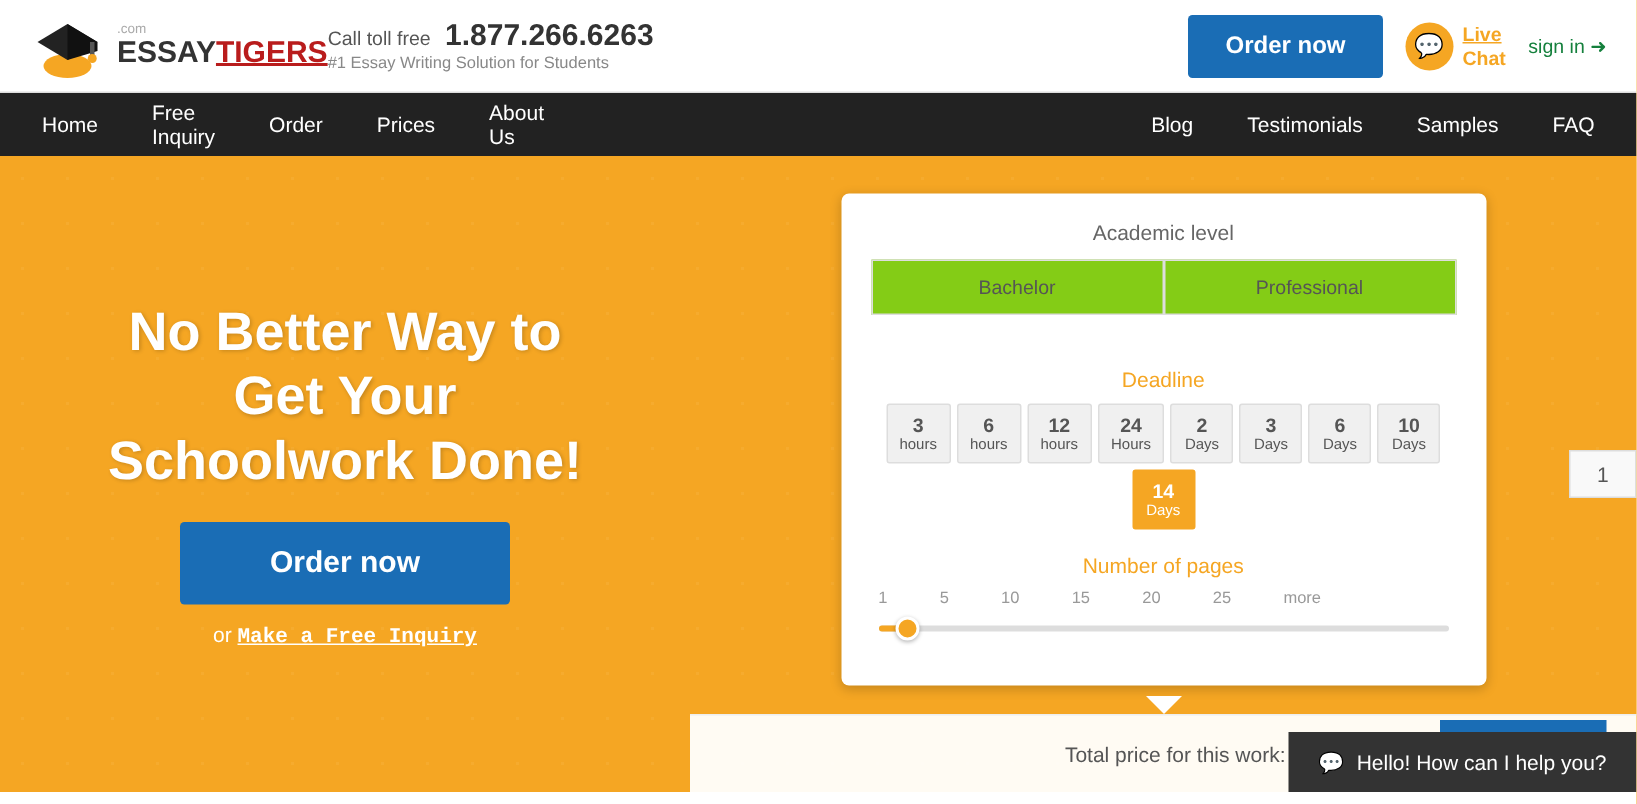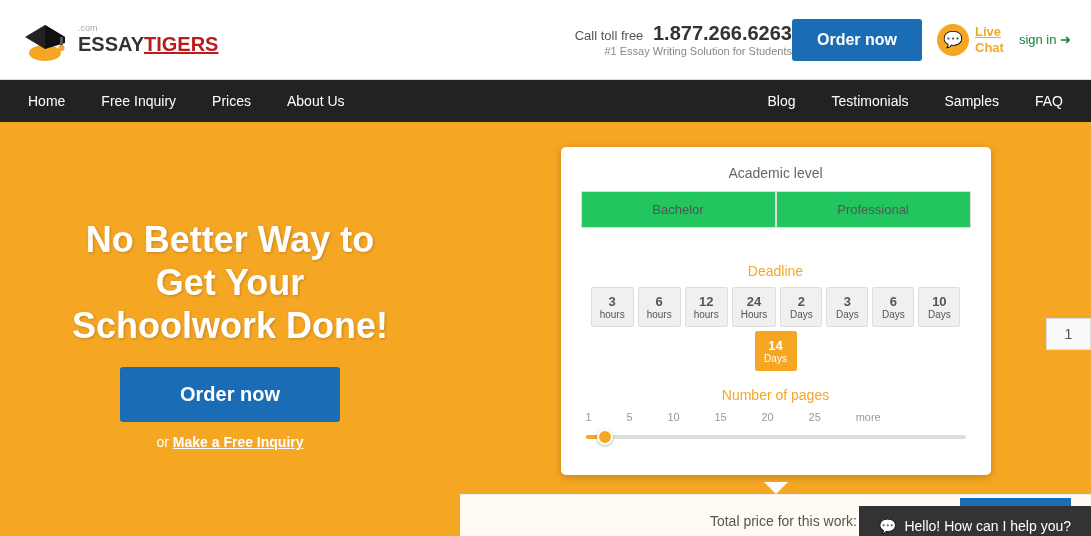--- a/index.html
+++ b/index.html
@@ -5,35 +5,35 @@
     * { margin: 0; padding: 0; box-sizing: border-box; }
     body { font-family: Arial, sans-serif; width: 1091px; height: 536px; overflow: hidden; }
 
     
     .header {
       background: #fff;
       display: flex;
       align-items: center;
       padding: 8px 20px;
       border-bottom: 1px solid #ddd;
-      height: 80px;
+      height: 62px;
     }
     .logo-area {
       display: flex;
       align-items: center;
       gap: 8px;
       flex: 0 0 auto;
     }
     .logo-icon {
       width: 50px;
       height: 50px;
     }
     .header-center {
       flex: 1;
-      text-align: right;
+      text-align: left;
     }
     .call-text {
       font-size: 13px;
       color: #555;
     }
     .tagline {
       font-size: 11px;
       color: #888;
     }
     .header-right {
@@ -145,20 +145,21 @@
     }
     .free-inquiry-text {
       color: #fff;
       font-size: 14px;
     }
     .free-inquiry-link {
       color: #fff;
       font-weight: bold;
       text-decoration: underline;
       cursor: pointer;
+      font-family: Liberation Mono, monospace;
     }
 
     
     .form-panel {
       background: #fff;
       border-radius: 5px;
       margin: 15px 20px;
       flex: 0 0 430px;
       padding: 18px 20px;
       box-shadow: 0 2px 8px rgba(0,0,0,0.2);
@@ -171,21 +172,21 @@
     }
     .academic-level-btns {
       display: flex;
       gap: 0;
       margin-bottom: 16px;
     }
     .acad-btn {
       flex: 1;
       padding: 10px 0;
       border: 1px solid #ddd;
-      background: #22c55e;
+      background: #84cc16;
       color: #555;
       font-size: 13px;
       cursor: pointer;
     }
     .acad-btn.active {
       background: #f5a623;
       color: #fff;
       border-color: #f5a623;
     }
     .deadline-section { margin-bottom: 16px; margin-top: 35px; }
@@ -385,20 +386,21 @@
     <div class="sign-in">
       <span>sign in</span> ➜
     </div>
   </div>
 </div>
 
 <nav class="nav">
   <div class="nav-left">
     <div class="nav-item">Home</div>
     <div class="nav-item">Free Inquiry</div>
+    <div class="nav-item">Order</div>
     <div class="nav-item">Prices</div>
     <div class="nav-item">About Us</div>
   </div>
   <div class="nav-divider"></div>
   <div class="nav-right">
     <div class="nav-item">Blog</div>
     <div class="nav-item">Testimonials</div>
     <div class="nav-item">Samples</div>
     <div class="nav-item">FAQ</div>
   </div>

